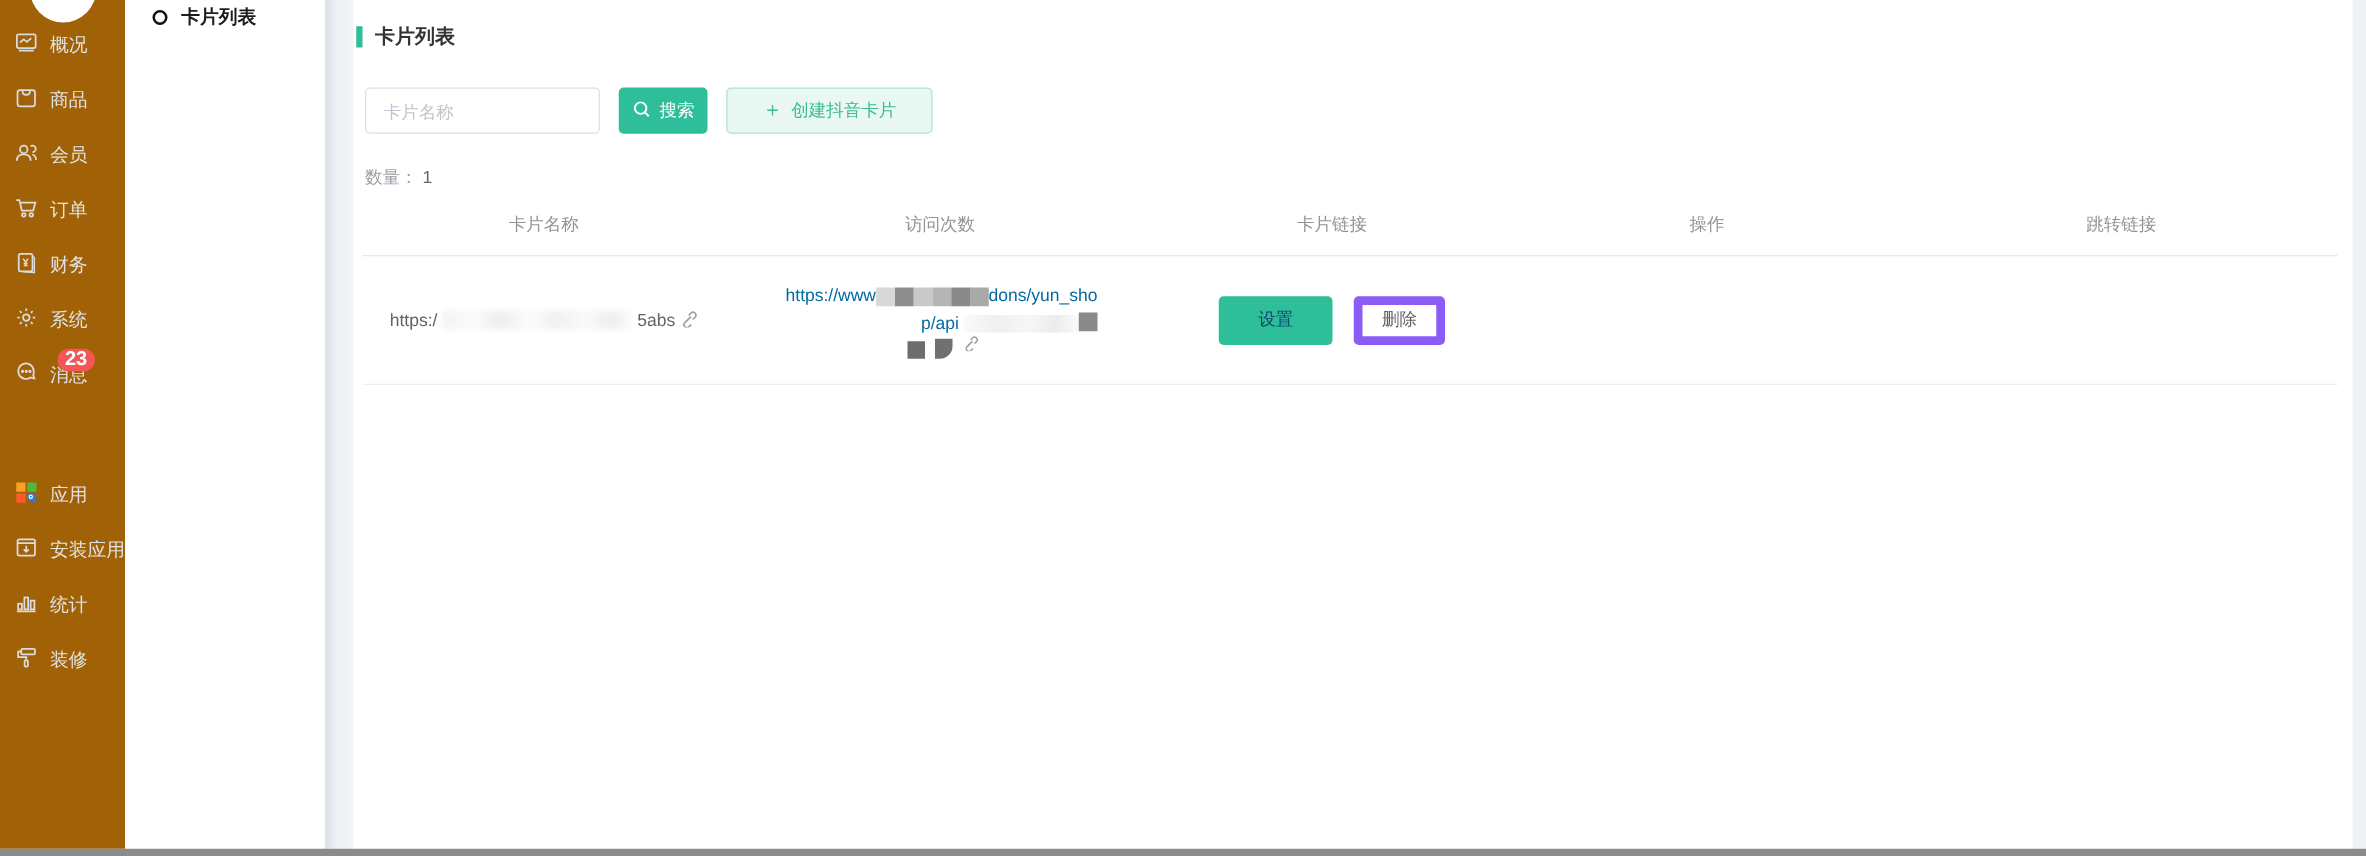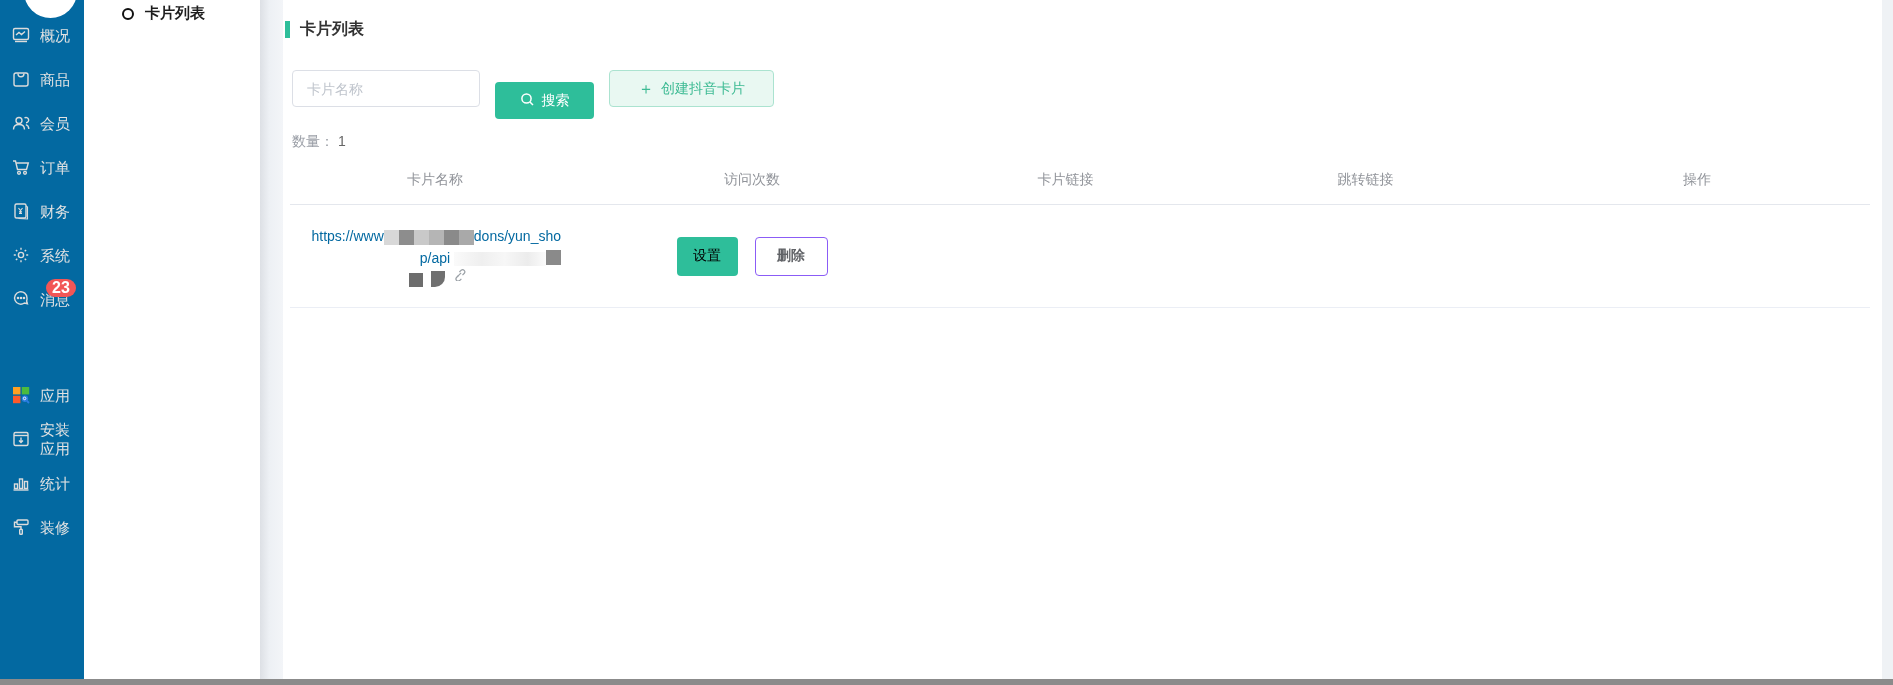--- a/index.html
+++ b/index.html
@@ -1,22 +1,22 @@
 <!DOCTYPE html>
 <html><head>
 <meta charset="utf-8">
 <style>
   * { box-sizing: border-box; margin: 0; padding: 0; }
   html,body { width:1893px; height:685px; overflow:hidden; background:#fff;
     font-family:"Liberation Sans", sans-serif; }
   .stage { position:relative; width:1893px; height:685px; background:#fff; }
 
   
-  .sidebar { position:absolute; left:0; top:0; width:84px; height:679px;
-    background:#0369a1; overflow:hidden; }
+  .sidebar { position:absolute; left:0; top:0; width:100px; height:679px;
+    background:#a16207; overflow:hidden; }
   .avatar { position:absolute; left:24px; top:-35px; width:53px; height:53px;
     border-radius:50%; background:#fff; }
   .side-list { position:absolute; left:0; top:14px; width:100%; }
   .side-item { position:relative; display:flex; align-items:center; gap:9px;
     height:44px; padding-left:11px; color:#e2e2e2; font-size:15px; cursor:pointer; }
   .side-item svg { flex:0 0 auto; }
   .gap-before { margin-top:52px; }
   .badge { position:absolute; left:46px; top:1px; min-width:28px; height:18px;
     background:#f25656; color:#fff; font-size:16px; font-weight:bold;
     border-radius:9px; display:flex; align-items:center; justify-content:center;
@@ -46,21 +46,21 @@
   .title-text { font-size:16px; font-weight:bold; color:#333; }
 
   .toolbar { position:absolute; left:9px; top:70px; display:flex; gap:15px; }
   .search-input { width:188px; height:37px; border:1px solid #dcdfe6; border-radius:4px;
     padding:0 14px; font-size:14px; color:#606266; outline:none;
     font-family:"Liberation Sans",sans-serif; }
   .search-input::placeholder { color:#bfc4cc; }
   .btn { height:37px; border-radius:4px; font-size:14px; cursor:pointer;
     display:inline-flex; align-items:center; justify-content:center; gap:7px;
     font-family:"Liberation Sans",sans-serif; }
-  .btn-search { width:99px; background:#2ebe9a; color:#fff; border:none;margin-top:12px; }
+  .btn-search { width:71px; background:#2ebe9a; color:#fff; border:none; }
   .btn-create { width:165px; background:#e9f8f2; color:#3cba93;
     border:1px solid #abe3d0; }
   .plus-glyph { font-size:16px; line-height:1; }
 
   .count-line { position:absolute; left:9px; top:133px; font-size:14px; color:#9a9ea6; }
   .count-line b { color:#666; font-weight:normal; margin-left:4px; }
 
   
   .table { position:absolute; left:7px; top:156px; width:1580px; }
   .trow { display:grid; grid-template-columns:290px 344px 283px 317px 346px; }
@@ -86,23 +86,23 @@
   .mz-sq { display:inline-block; vertical-align:-2px; width:15px; height:15px; }
   .mz-line2 { display:inline-block; vertical-align:-3px; height:14px; width:92px;
     background:linear-gradient(90deg,#fafafa 0,#efefef 30%,#f7f7f7 55%,#ececec 80%,#fbfbfb 100%); }
   .mz-row3 { display:flex; align-items:flex-end; gap:8px; padding-left:100px;
     height:18px; }
   .dk1 { width:14px; height:14px; background:#6d6d6d; }
   .dk2 { width:14px; height:16px; background:#707070; border-bottom-right-radius:10px; }
   .link-icon { color:#9aa0a6; }
 
   .op-cell { gap:17px; }
-  .btn-settings { width:61px; height:39px; background:#2ebe9a; color:#000000; border:none;font-family:Liberation Mono, monospace; }
+  .btn-settings { width:91px; height:39px; background:#2ebe9a; color:#0c4a6e; border:none;font-family:Liberation Mono, monospace; }
   .btn-delete { width:73px; height:39px; background:#fff; color:#606266;
-    border:1px solid #8b5cf6;font-weight:bold; }
+    border:7px solid #8b5cf6; }
 
   
   .bottom-bar { position:absolute; left:0; bottom:0; width:1893px; height:6px;
     background:#8b8b8b; }
 </style>
 </head>
 <body>
 
 <div class="stage">
 
@@ -261,26 +261,39 @@
 
     <div class="count-line">
       <span>数量：</span><b>1</b>
     </div>
 
     <div class="table">
       <div class="trow thead">
         <div class="cell">卡片名称</div>
         <div class="cell">访问次数</div>
         <div class="cell">卡片链接</div>
+        <div class="cell">操作</div>
         <div class="cell">跳转链接</div>
-        <div class="cell">操作</div>
       </div>
 
       <div class="trow tbody-row">
 
+        <div class="cell">
+          <span class="cardlink-wrap">
+            <span>https:/</span>
+            <span class="blur-smudge"></span>
+            <span>5abs</span>
+            <span class="link-icon">
+              <svg width="14" height="14" viewBox="0 0 16 16" fill="none" stroke="#9aa0a6" stroke-width="1.5">
+                <path d="M6.5 9.5 l-2.2 2.2 a2.7 2.7 0 0 0 3.8 3.8 l2.2-2.2"></path>
+                <path d="M9.5 6.5 l2.2-2.2 a2.7 2.7 0 0 0 -3.8-3.8 l-2.2 2.2" transform="translate(2.2,2.2)"></path>
+                <path d="M6 10 l4-4"></path>
+              </svg></span>
+          </span>
+        </div>
 
 
         <div class="cell">
           <div class="redirect-block">
             <span>https://www</span><span class="mz"><span class="mz-sq" style="background:#d8d8d8"></span><span class="mz-sq" style="background:#8d8d8d"></span><span class="mz-sq" style="background:#c9c9c9"></span><span class="mz-sq" style="background:#b5b5b5"></span><span class="mz-sq" style="background:#8a8a8a"></span><span class="mz-sq" style="background:#a9a9a9"></span></span><span>dons/yun_sho</span><br>
             <span>p/api</span>
             <span class="mz-line2"></span><span class="mz-sq" style="background:#8a8a8a"></span>
             <span class="mz-row3">
               <span class="dk1"></span>
                 <span class="dk2"></span>

